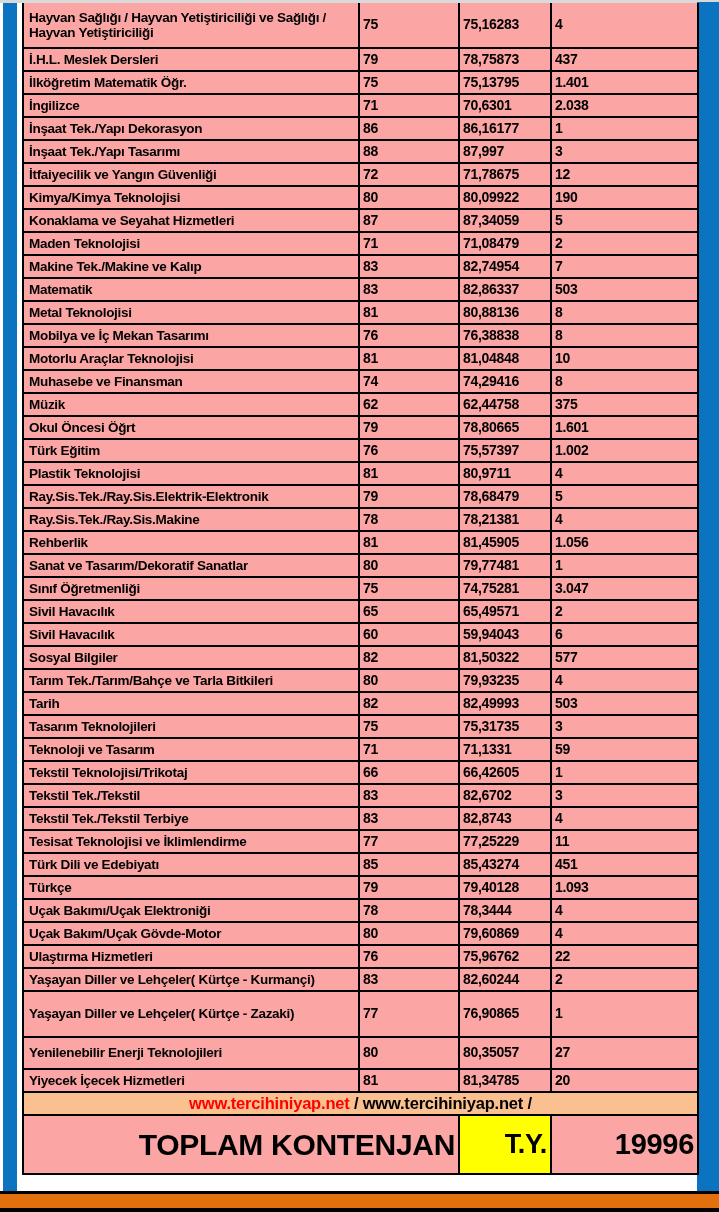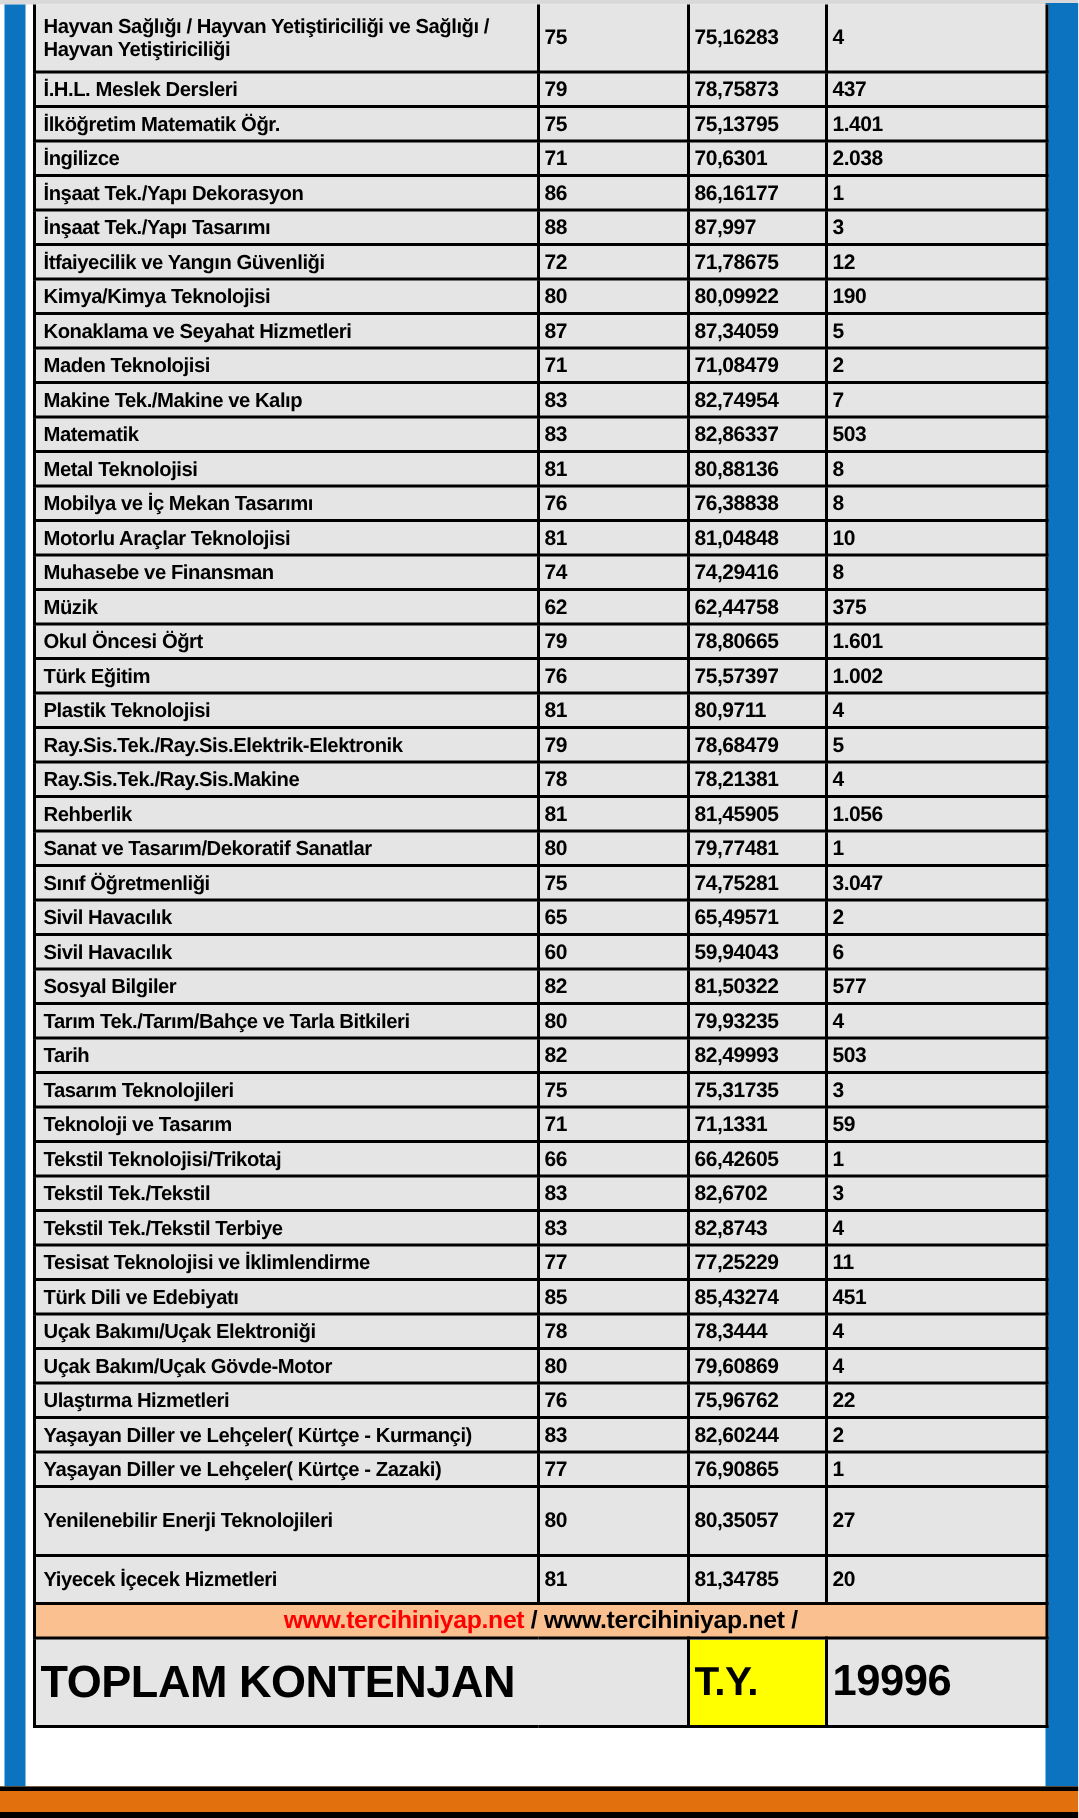--- a/index.html
+++ b/index.html
@@ -11,21 +11,21 @@
     font-family:"Liberation Sans", sans-serif;
   }
   .top-strip{position:absolute;left:0;top:0;width:719px;height:3px;background:#d9d9d9;}
   .side-bar{position:absolute;background:var(--blue,#0b73bf);}
   .side-bar.left{left:3px;top:3px;width:14px;height:1188px;}
   .side-bar.right{left:697px;top:2px;width:22px;height:1189px;}
 
   table.data-table{
     position:absolute;left:22px;top:3px;width:675px;
     border-collapse:collapse;table-layout:fixed;
-    background:#e5e5e5;
+    background:#fca5a5;
   }
   table.data-table td{
     border:2px solid #000000;
     font-weight:700;color:#000000;
     padding:0 3px;line-height:1.12;
     overflow:hidden;vertical-align:middle;
     letter-spacing:-0.3px;
   }
   #rows td:first-child{padding-left:5px;font-size:13.5px;}
   #rows td{font-size:14px;}
@@ -38,21 +38,21 @@
   tr.band-row{height:23px;}
   tr.band-row td{
     background:var(--salmon,#fac090);
     text-align:center;font-size:16.5px;padding:1px 13px;
     letter-spacing:-0.2px;
   }
   tr.band-row .url-red{color:var(--url-red,#ff0000);}
   tr.band-row .url-black{color:#000000;}
 
   tr.total-row{height:59px;}
-  tr.total-row td{text-align:left;vertical-align:middle;}
+  tr.total-row td{text-align:right;vertical-align:middle;}
   td.total-label{font-size:30px;letter-spacing:-0.5px;}
   td.total-ty{background:var(--yellow,#ffff00);font-size:27px;}
   td.total-value{font-size:29px;}
 
   .bottom-bar{
     position:absolute;left:0;bottom:0;width:719px;height:21px;
     background:var(--orange,#e2710d);
     border-top:3px solid #000;border-bottom:4px solid #000;
     box-sizing:border-box;
   }
@@ -287,20 +287,26 @@
           <td>Tesisat Teknolojisi ve İklimlendirme</td>
           <td>77</td>
           <td>77,25229</td>
           <td>11</td>
         </tr>
         <tr>
           <td>Türk Dili ve Edebiyatı</td>
           <td>85</td>
           <td>85,43274</td>
           <td>451</td>
+        </tr>
+        <tr>
+          <td>Türkçe</td>
+          <td>79</td>
+          <td>79,40128</td>
+          <td>1.093</td>
         </tr>
         <tr>
           <td>Uçak Bakımı/Uçak Elektroniği</td>
           <td>78</td>
           <td>78,3444</td>
           <td>4</td>
         </tr>
         <tr>
           <td>Uçak Bakım/Uçak Gövde-Motor</td>
           <td>80</td>

